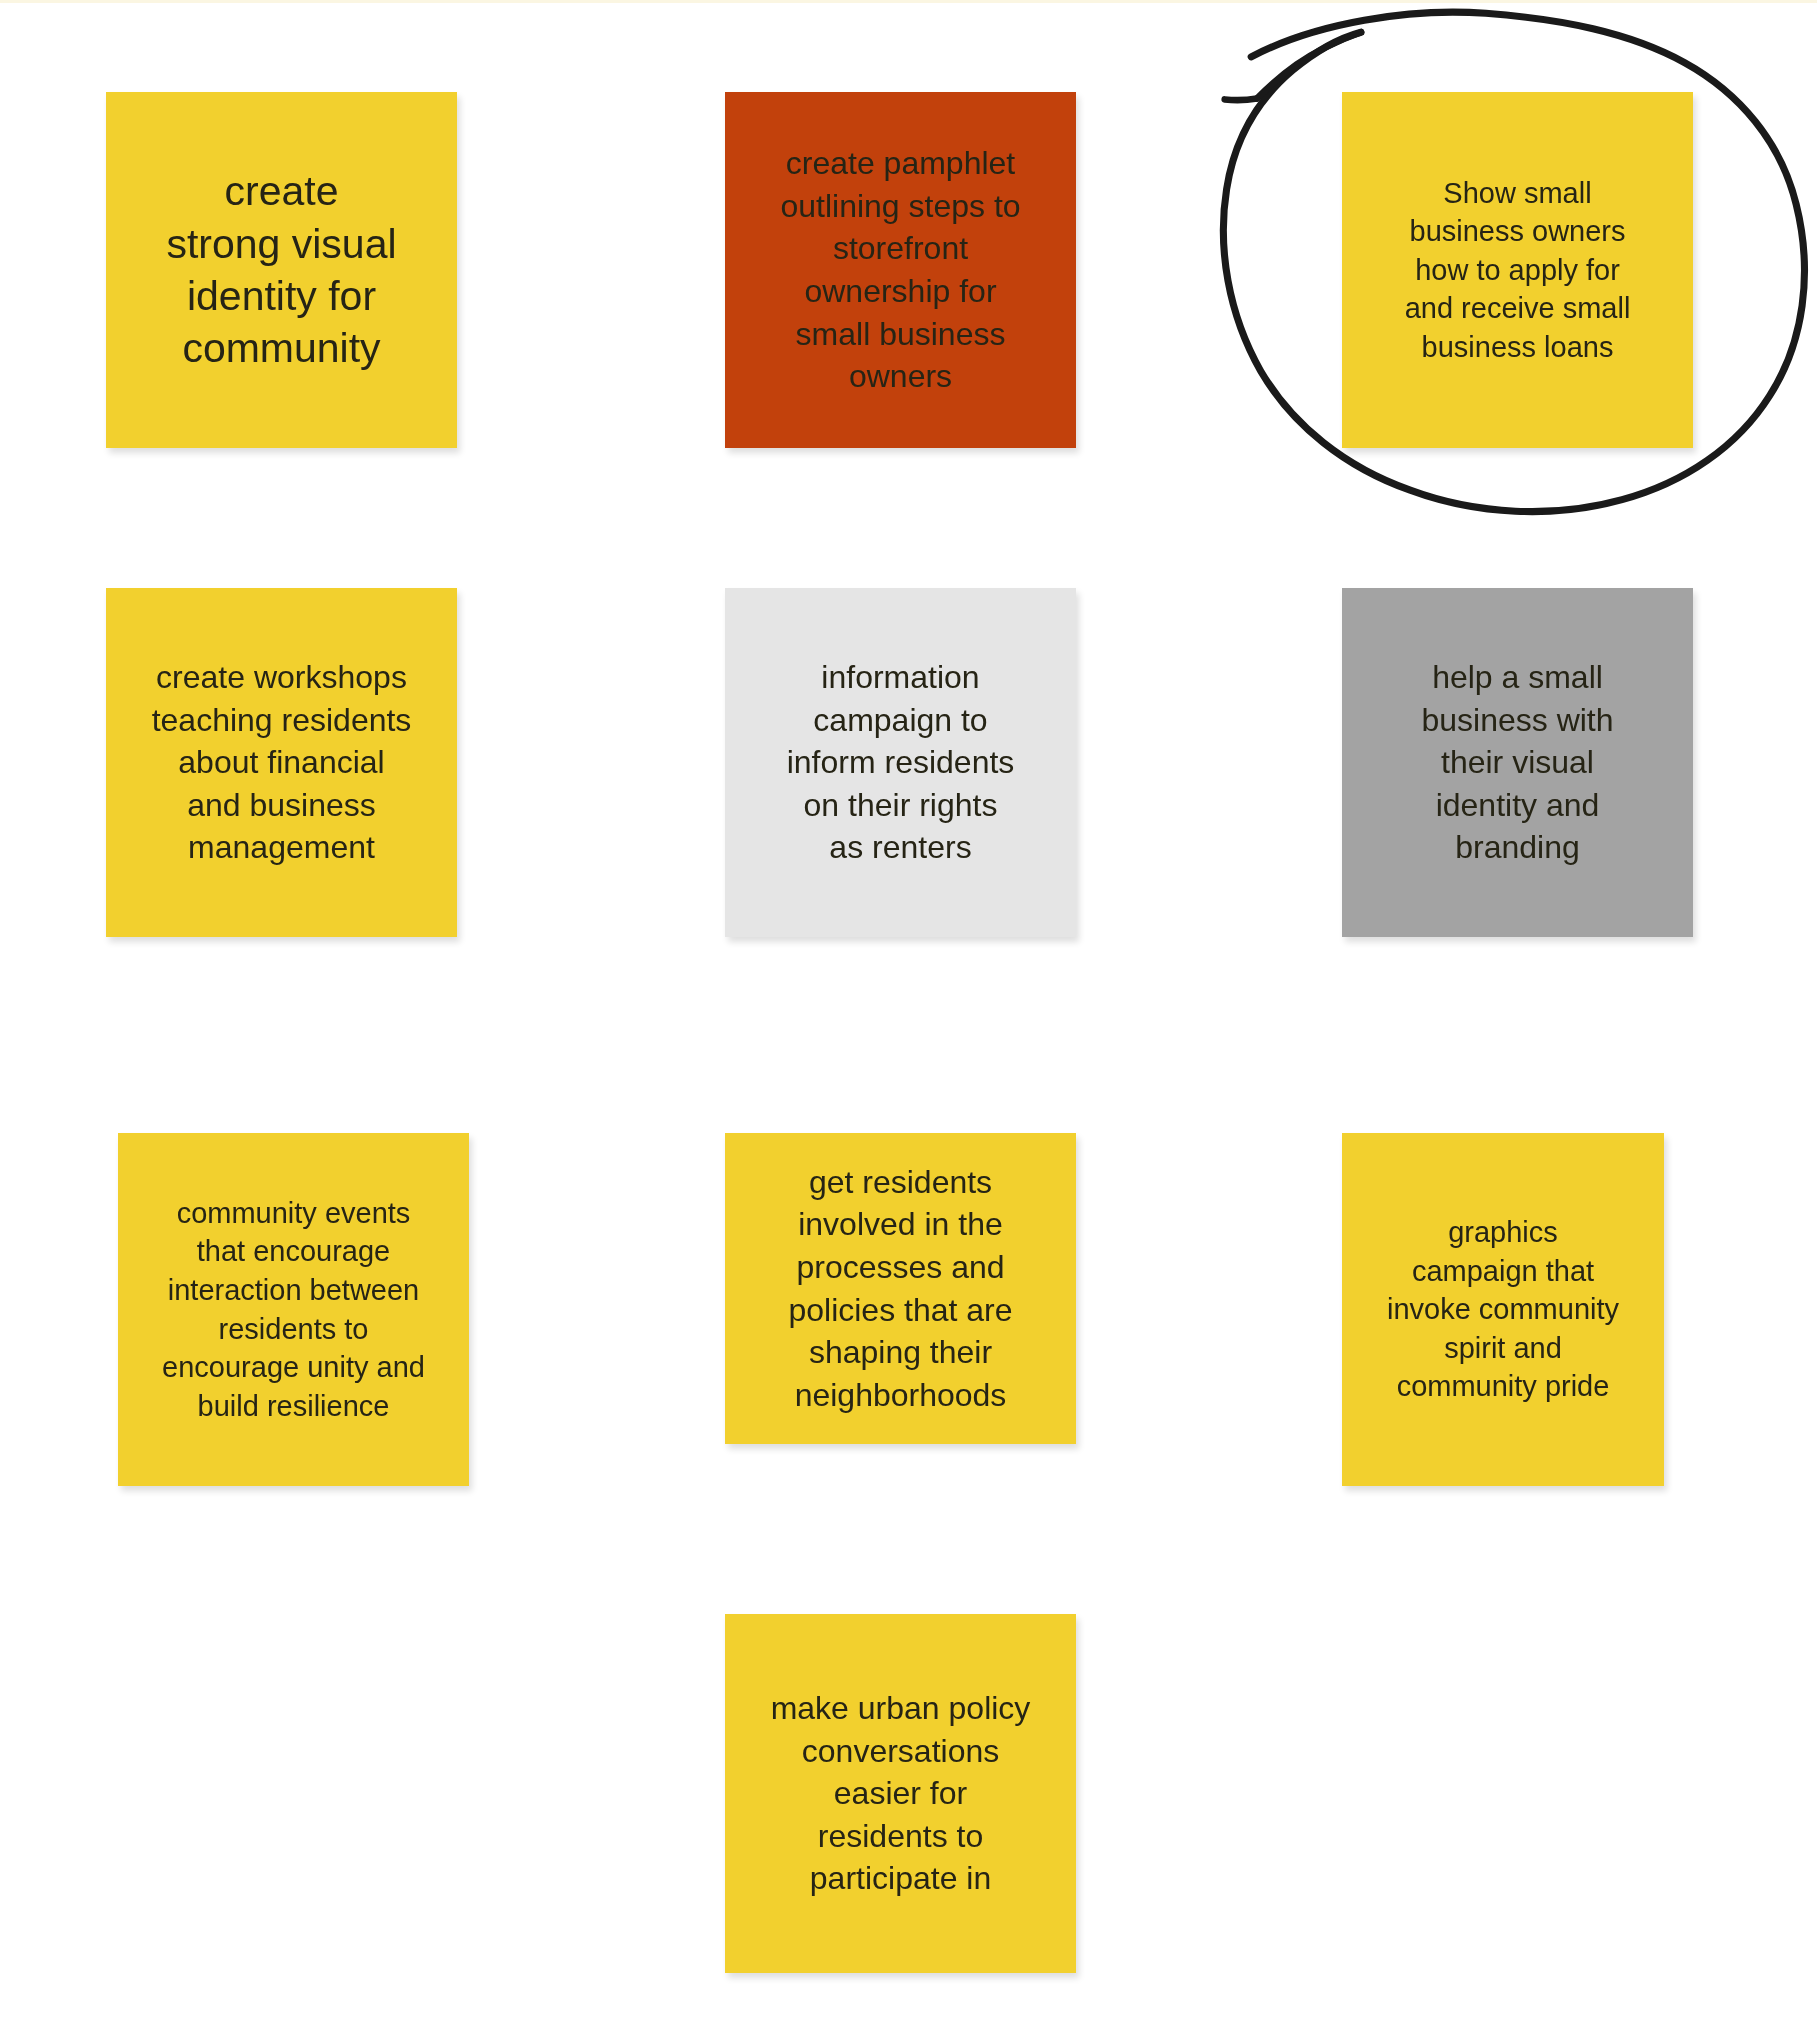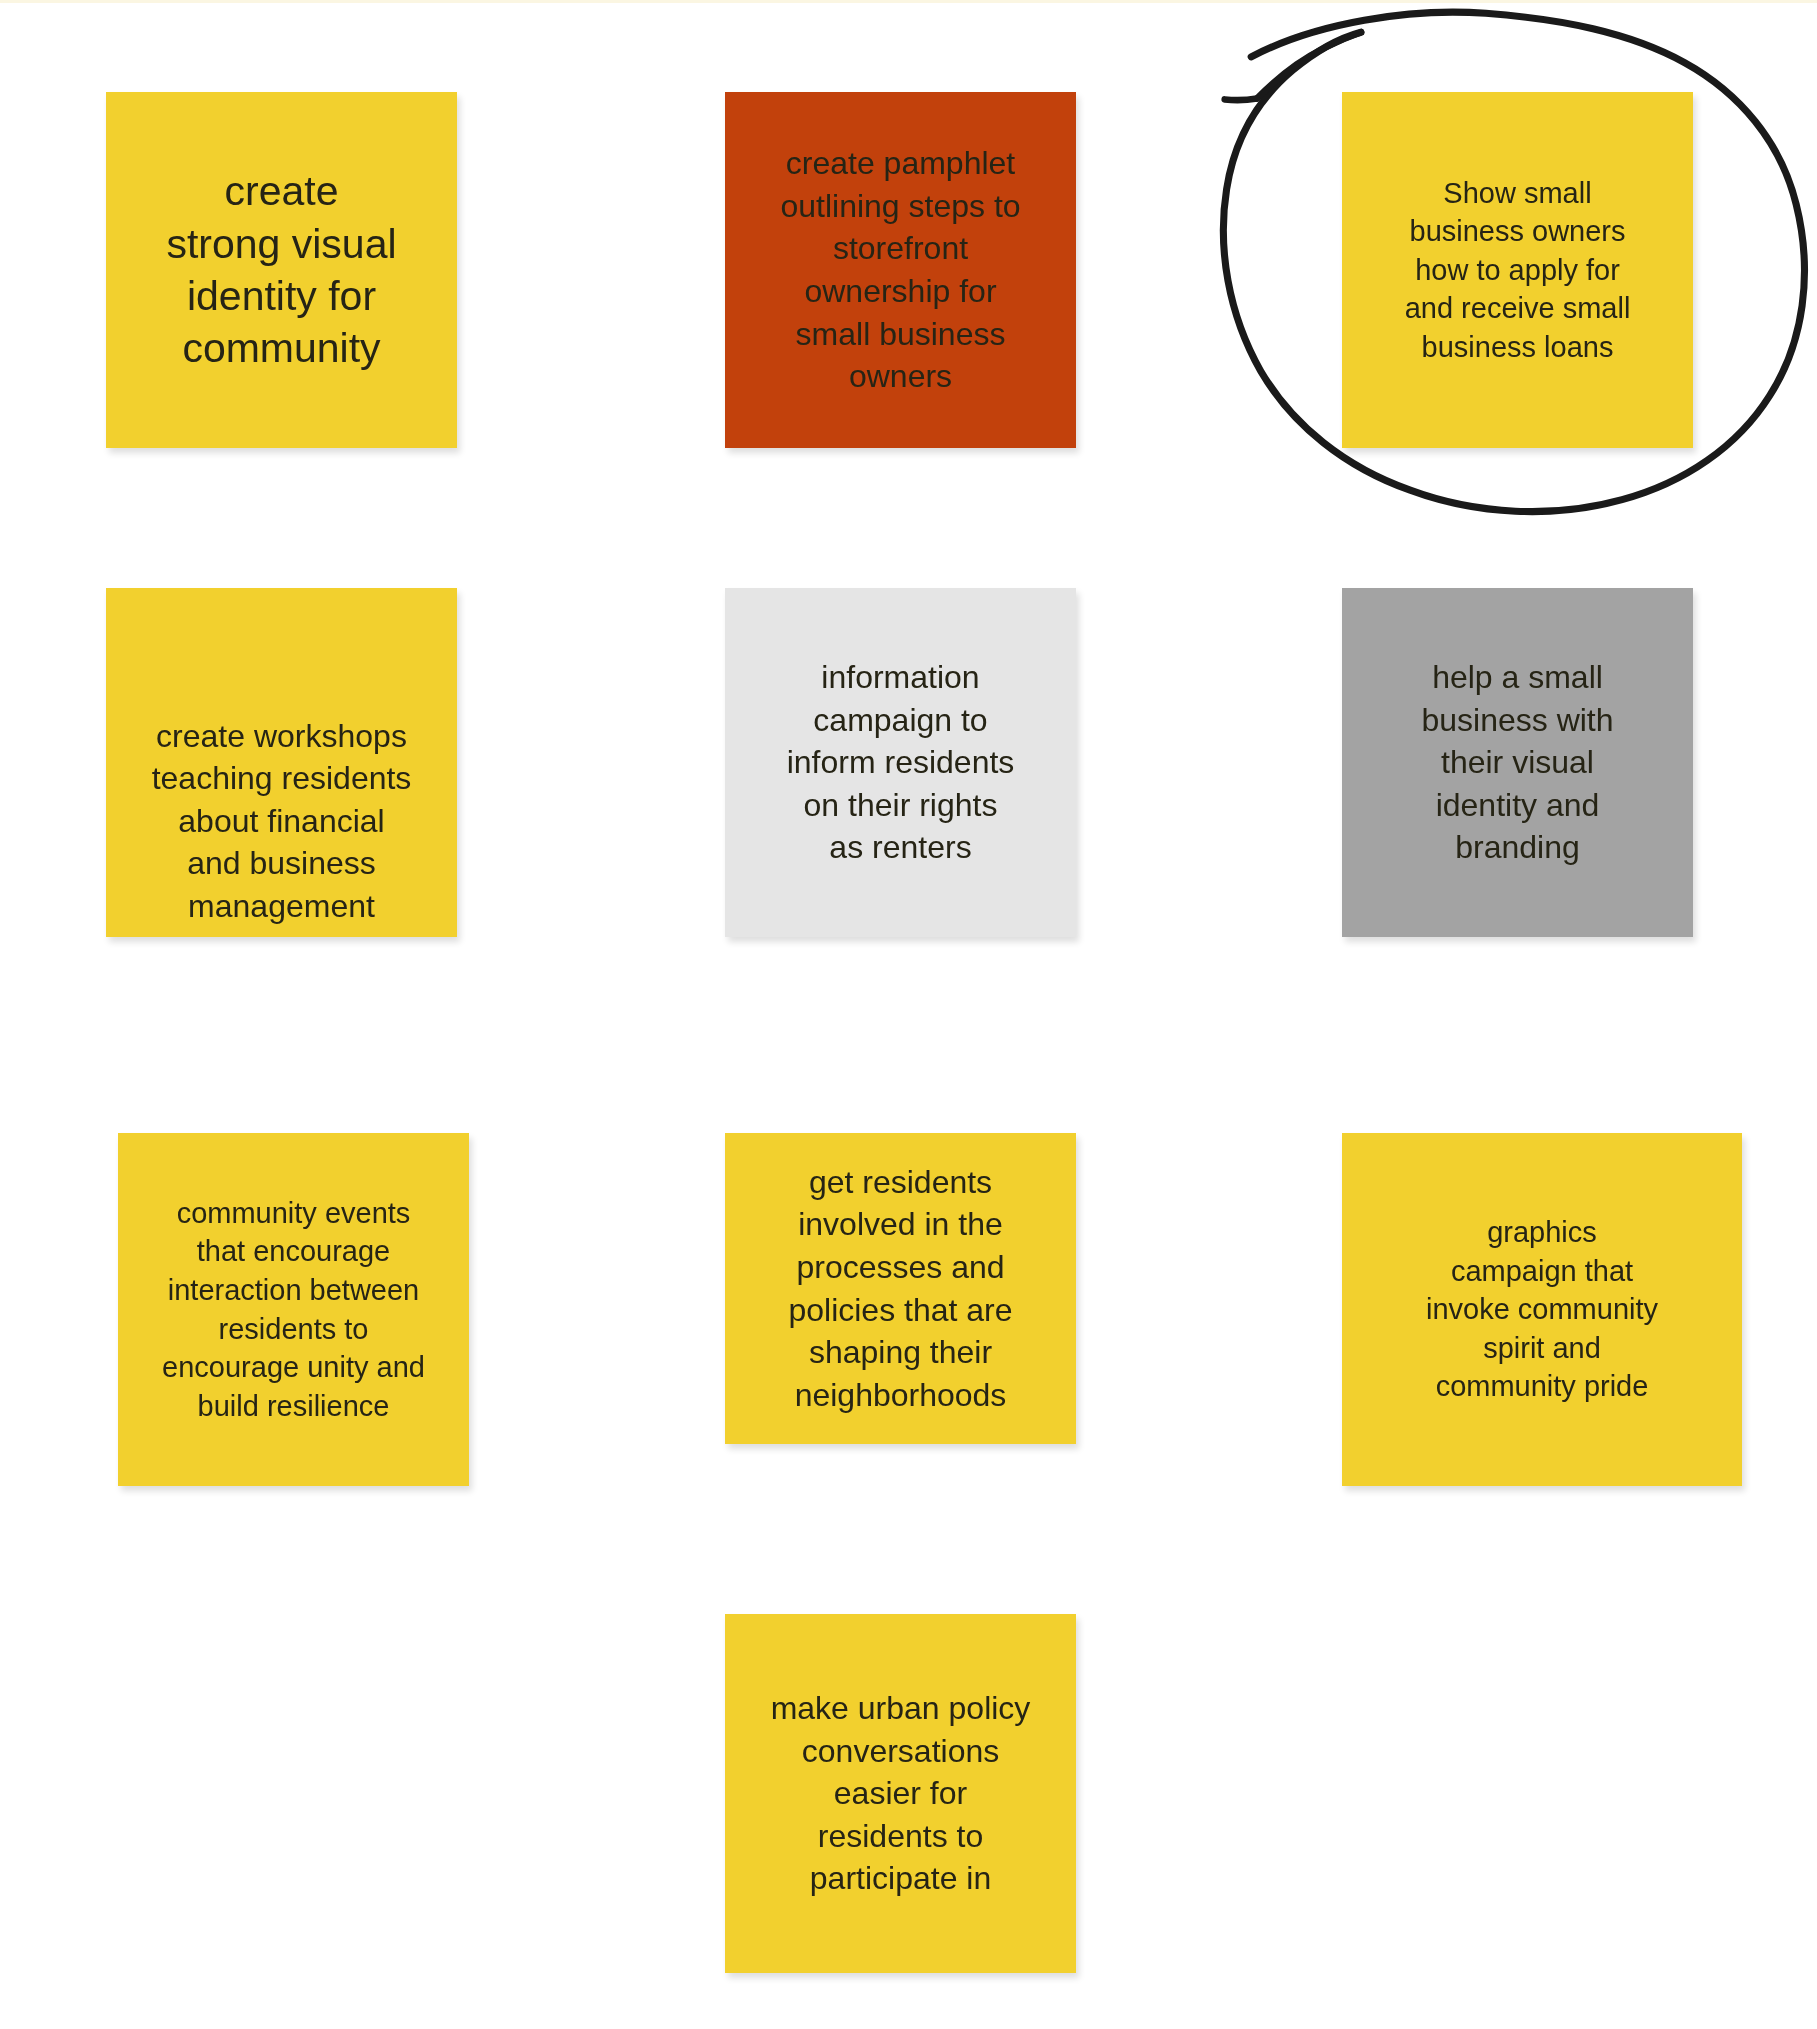--- a/index.html
+++ b/index.html
@@ -86,21 +86,21 @@
 small business
 owners</span>
       </div>
       <div class="note size-sm" style="left: 1342px; top: 92px; width: 351px; height: 356px; background: rgb(242, 208, 46); color: rgb(38, 36, 21); align-items: center;">
         <span class="note-text">Show small
 business owners
 how to apply for
 and receive small
 business loans</span>
       </div>
-      <div class="note size-md" style="left: 106px; top: 588px; width: 351px; height: 349px; background: rgb(242, 208, 46); color: rgb(38, 36, 21); align-items: flex-end;">
+      <div class="note size-md" style="left: 106px; top: 588px; width: 351px; height: 349px; background: rgb(242, 208, 46); color: rgb(38, 36, 21);">
         <span class="note-text">create workshops
 teaching residents
 about financial
 and business
 management</span>
       </div>
       <div class="note size-md" style="left: 725px; top: 588px; width: 351px; height: 349px; background: #e5e5e5; color: rgb(38, 36, 21);">
         <span class="note-text">information
 campaign to
 inform residents
@@ -123,21 +123,21 @@
 build resilience</span>
       </div>
       <div class="note size-md" style="left: 725px; top: 1133px; width: 351px; height: 311px; background: rgb(242, 208, 46); color: rgb(38, 36, 21);">
         <span class="note-text">get residents
 involved in the
 processes and
 policies that are
 shaping their
 neighborhoods</span>
       </div>
-      <div class="note size-sm" style="left: 1342px; top: 1133px; width: 400px; height: 353px; background: rgb(242, 208, 46); color: rgb(38, 36, 21);">
+      <div class="note size-sm" style="left: 1342px; top: 1133px; width: 322px; height: 353px; background: rgb(242, 208, 46); color: rgb(38, 36, 21);">
         <span class="note-text">graphics
 campaign that
 invoke community
 spirit and
 community pride</span>
       </div>
       <div class="note size-md" style="left: 725px; top: 1614px; width: 351px; height: 359px; background: rgb(242, 208, 46); color: rgb(38, 36, 21);">
         <span class="note-text">make urban policy
 conversations
 easier for

